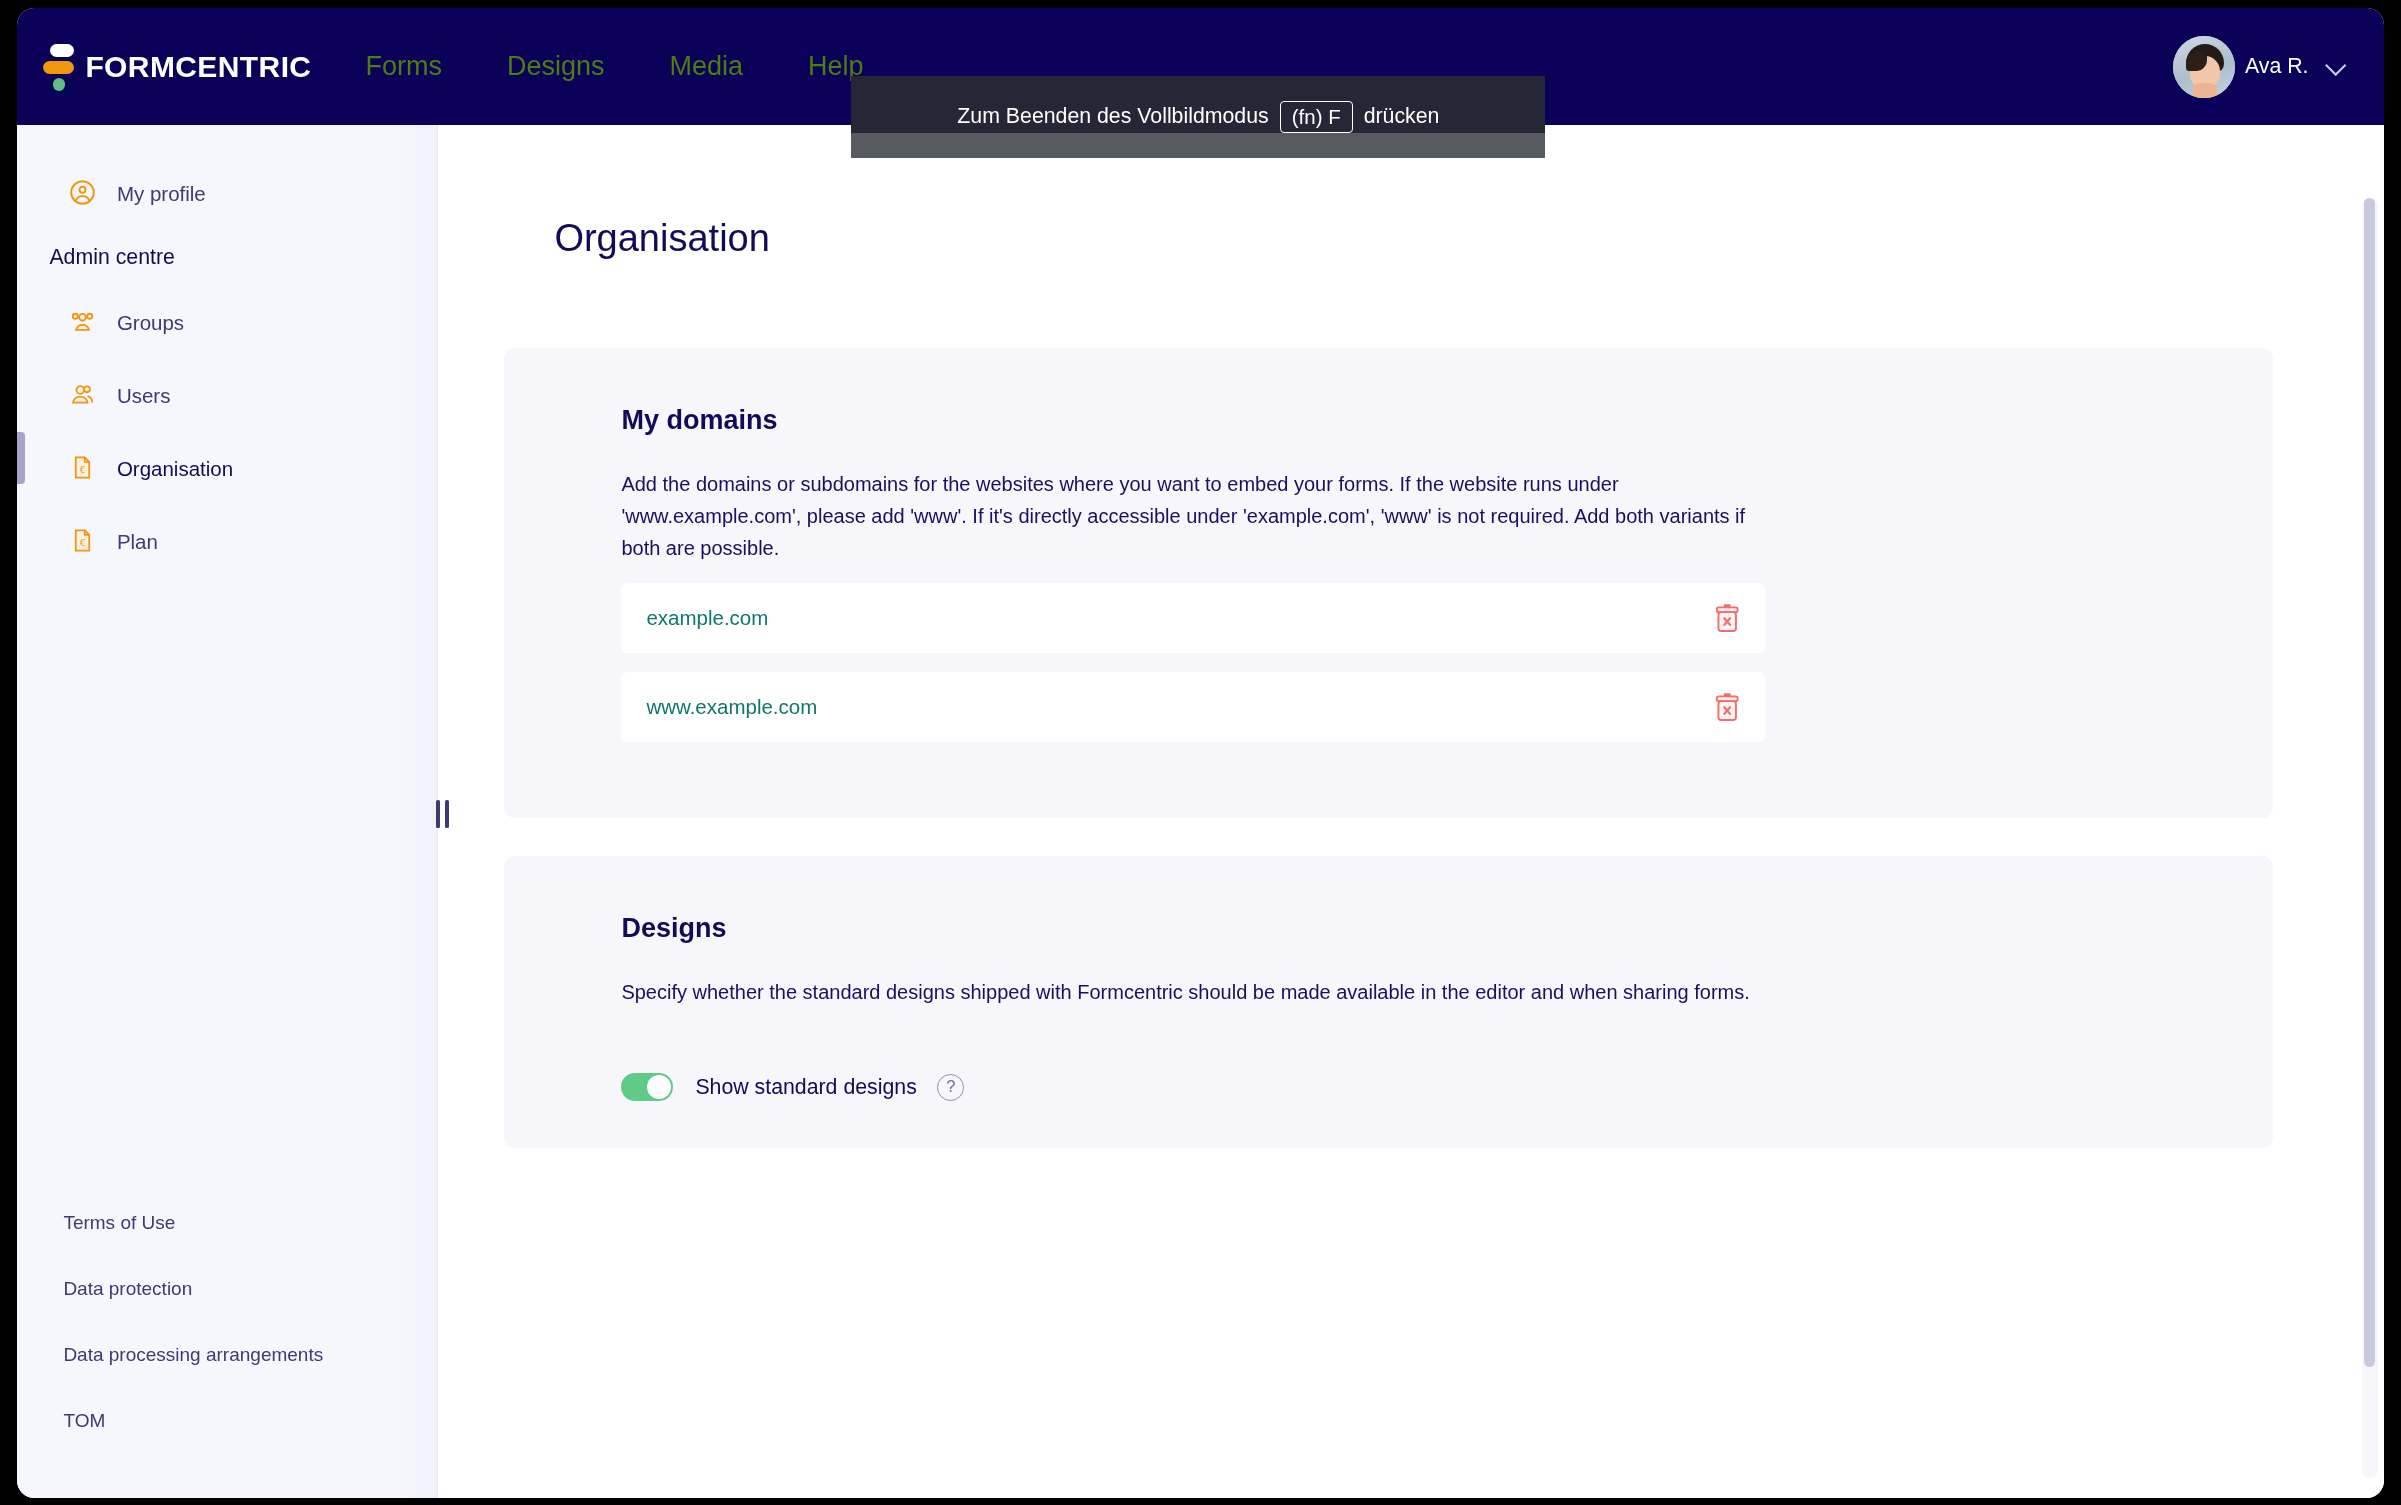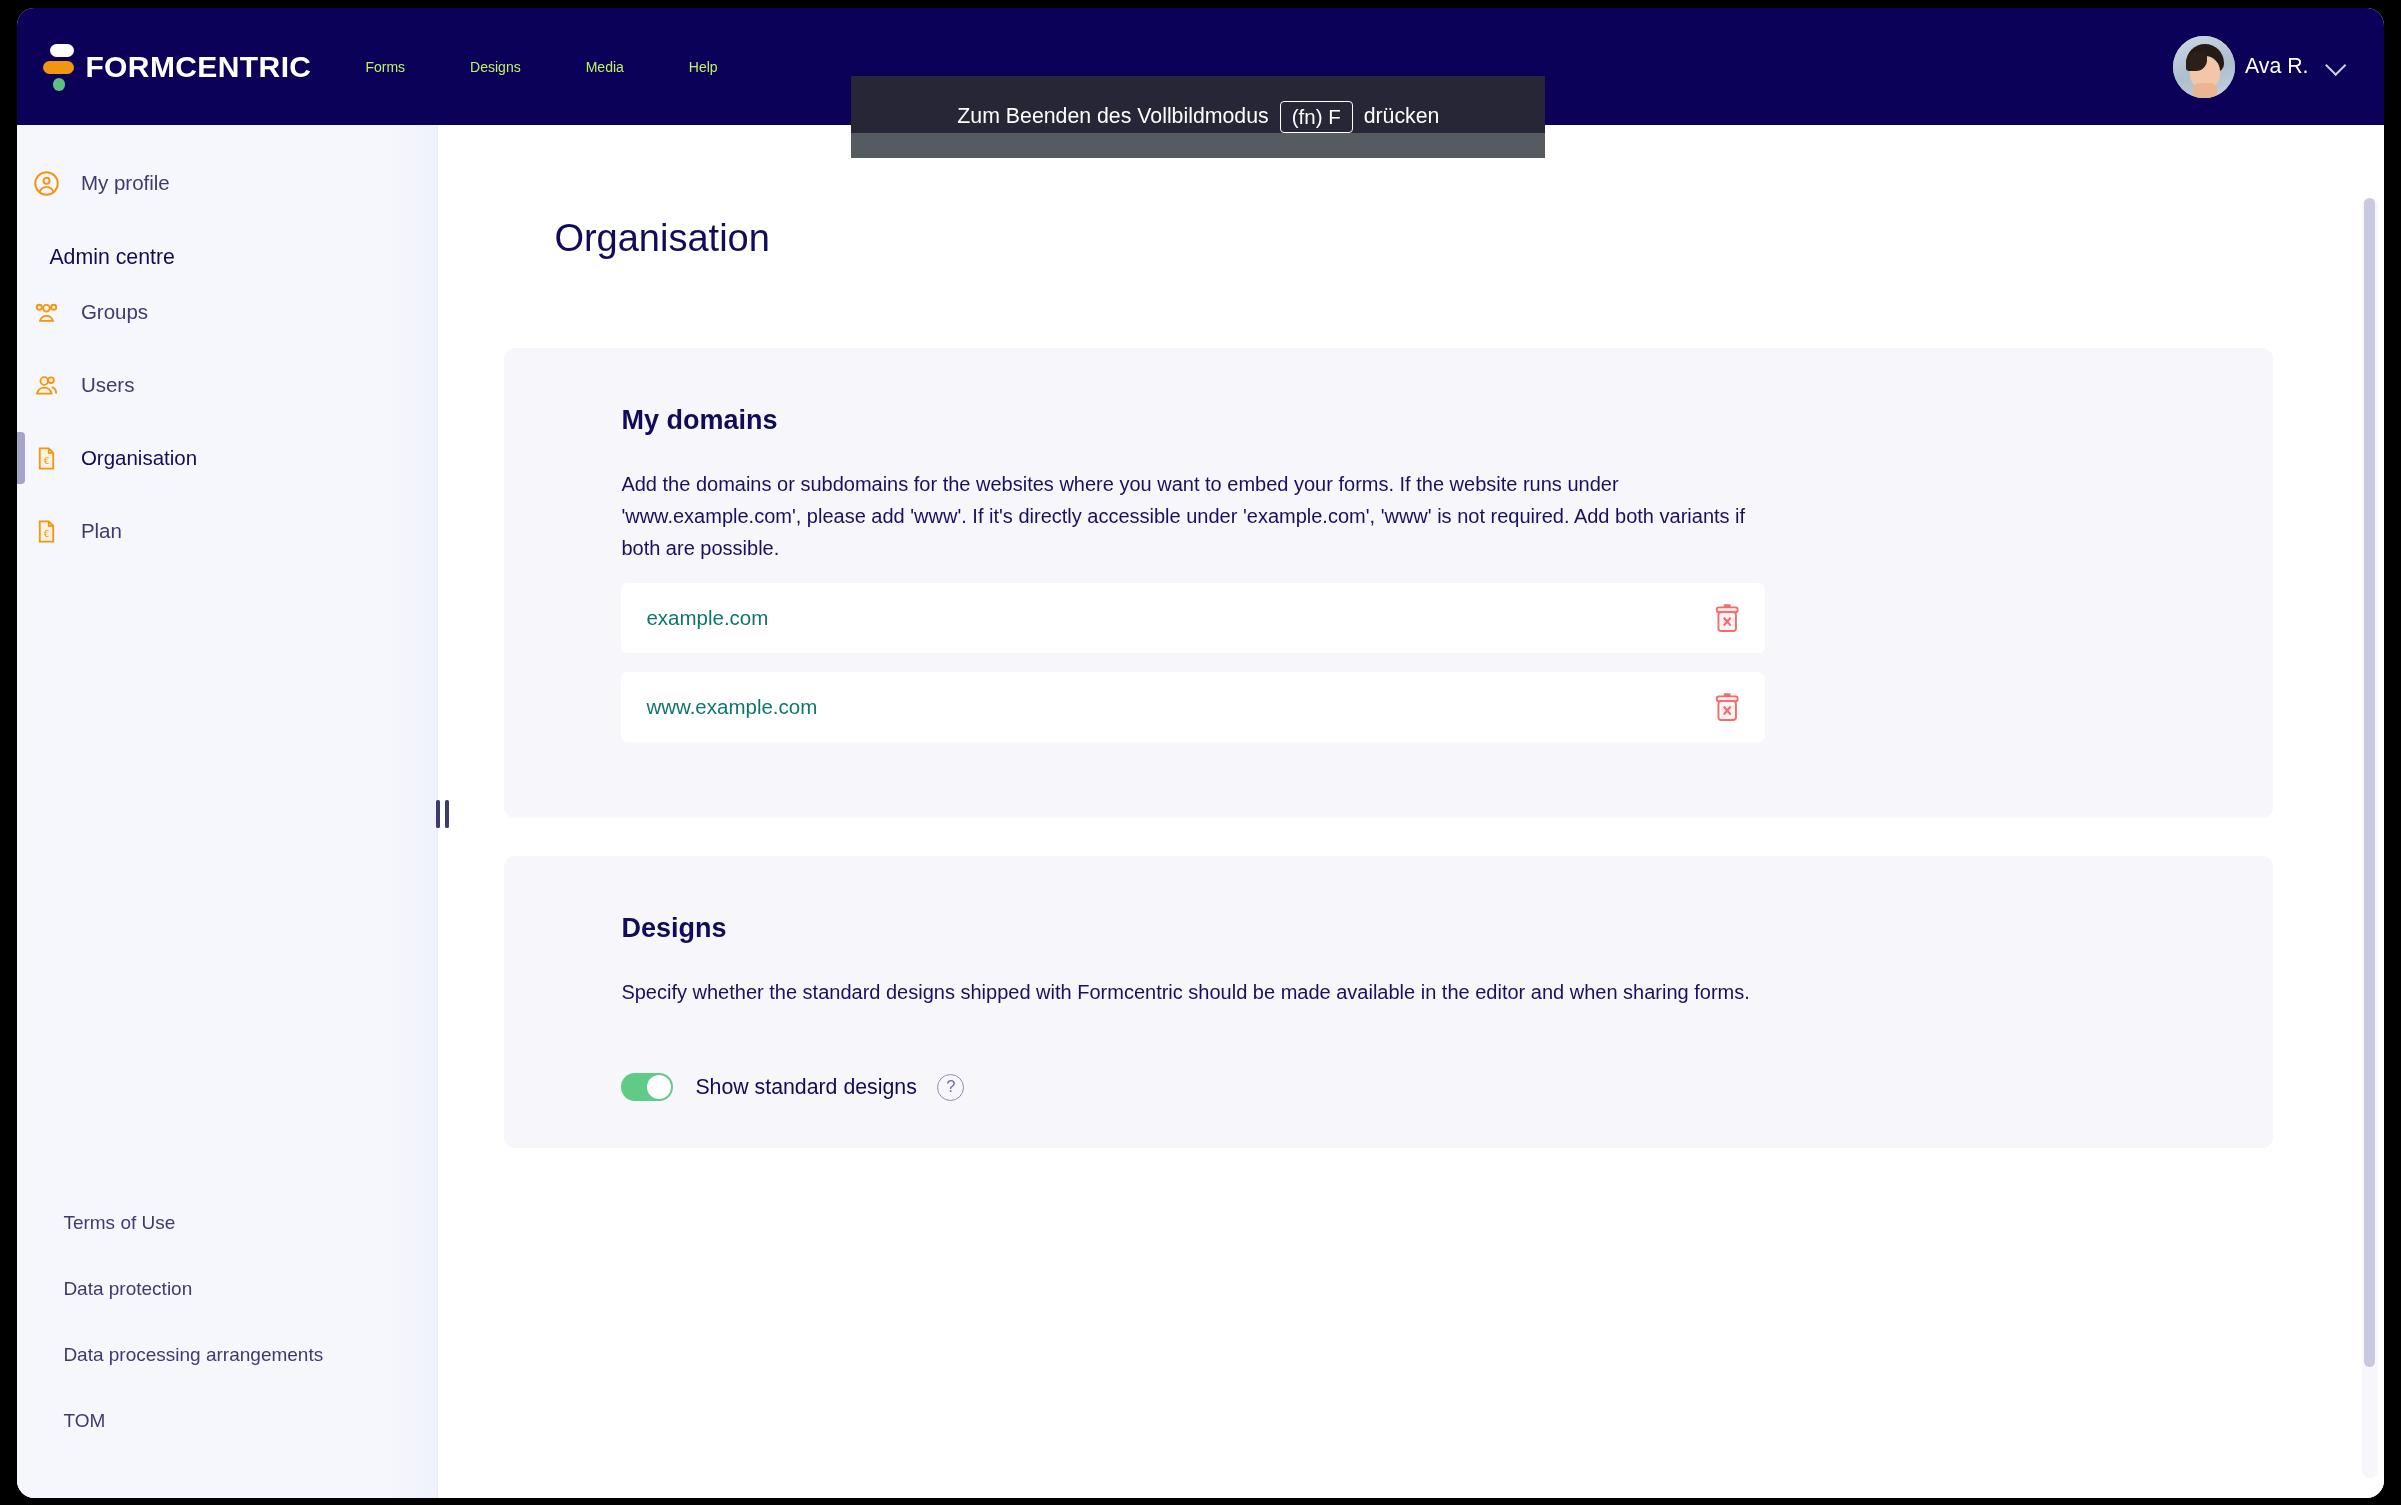--- a/index.html
+++ b/index.html
@@ -57,22 +57,22 @@
     color: #ffffff;
     font-size: 30px;
     font-weight: bold;
     letter-spacing: 0.4px;
   }
   #mainnav {
     display: flex; align-items: center;
     margin-left: 54px;
   }
   .nav-item {
-    color: #bef264;
-    font-size: 14px;
+    color: #4d7c0f;
+    font-size: 27px;
     margin-right: 65px;
     cursor: pointer;
     white-space: nowrap;
   }
   #user-area {
     position: absolute;
     right: 38px; top: 0;
     height: 117px;
     display: flex; align-items: center;
     cursor: pointer;
@@ -151,23 +151,23 @@
     border-right: 0.8px solid #E7E9F4;
   }
   #sidebar-shade {
     position: absolute;
     right: 0; top: 0;
     width: 47px; height: 100%;
     background: linear-gradient(90deg, rgba(240,241,251,0) 0%, rgba(238,240,252,0.85) 100%);
     pointer-events: none;
   }
   .side-link {
-    display: flex; align-items: center;
+    display: flex; align-items: flex-end;
     height: 46px;
-    padding-left: 16px;
+    padding-left: 52px;
     cursor: pointer;
     position: relative;
   }
   .side-link .label {
     font-size: 20.5px;
     color: #3E3A72;
     margin-left: 20.5px;
   }
   .side-link.active .label {
     color: #120B5A;

